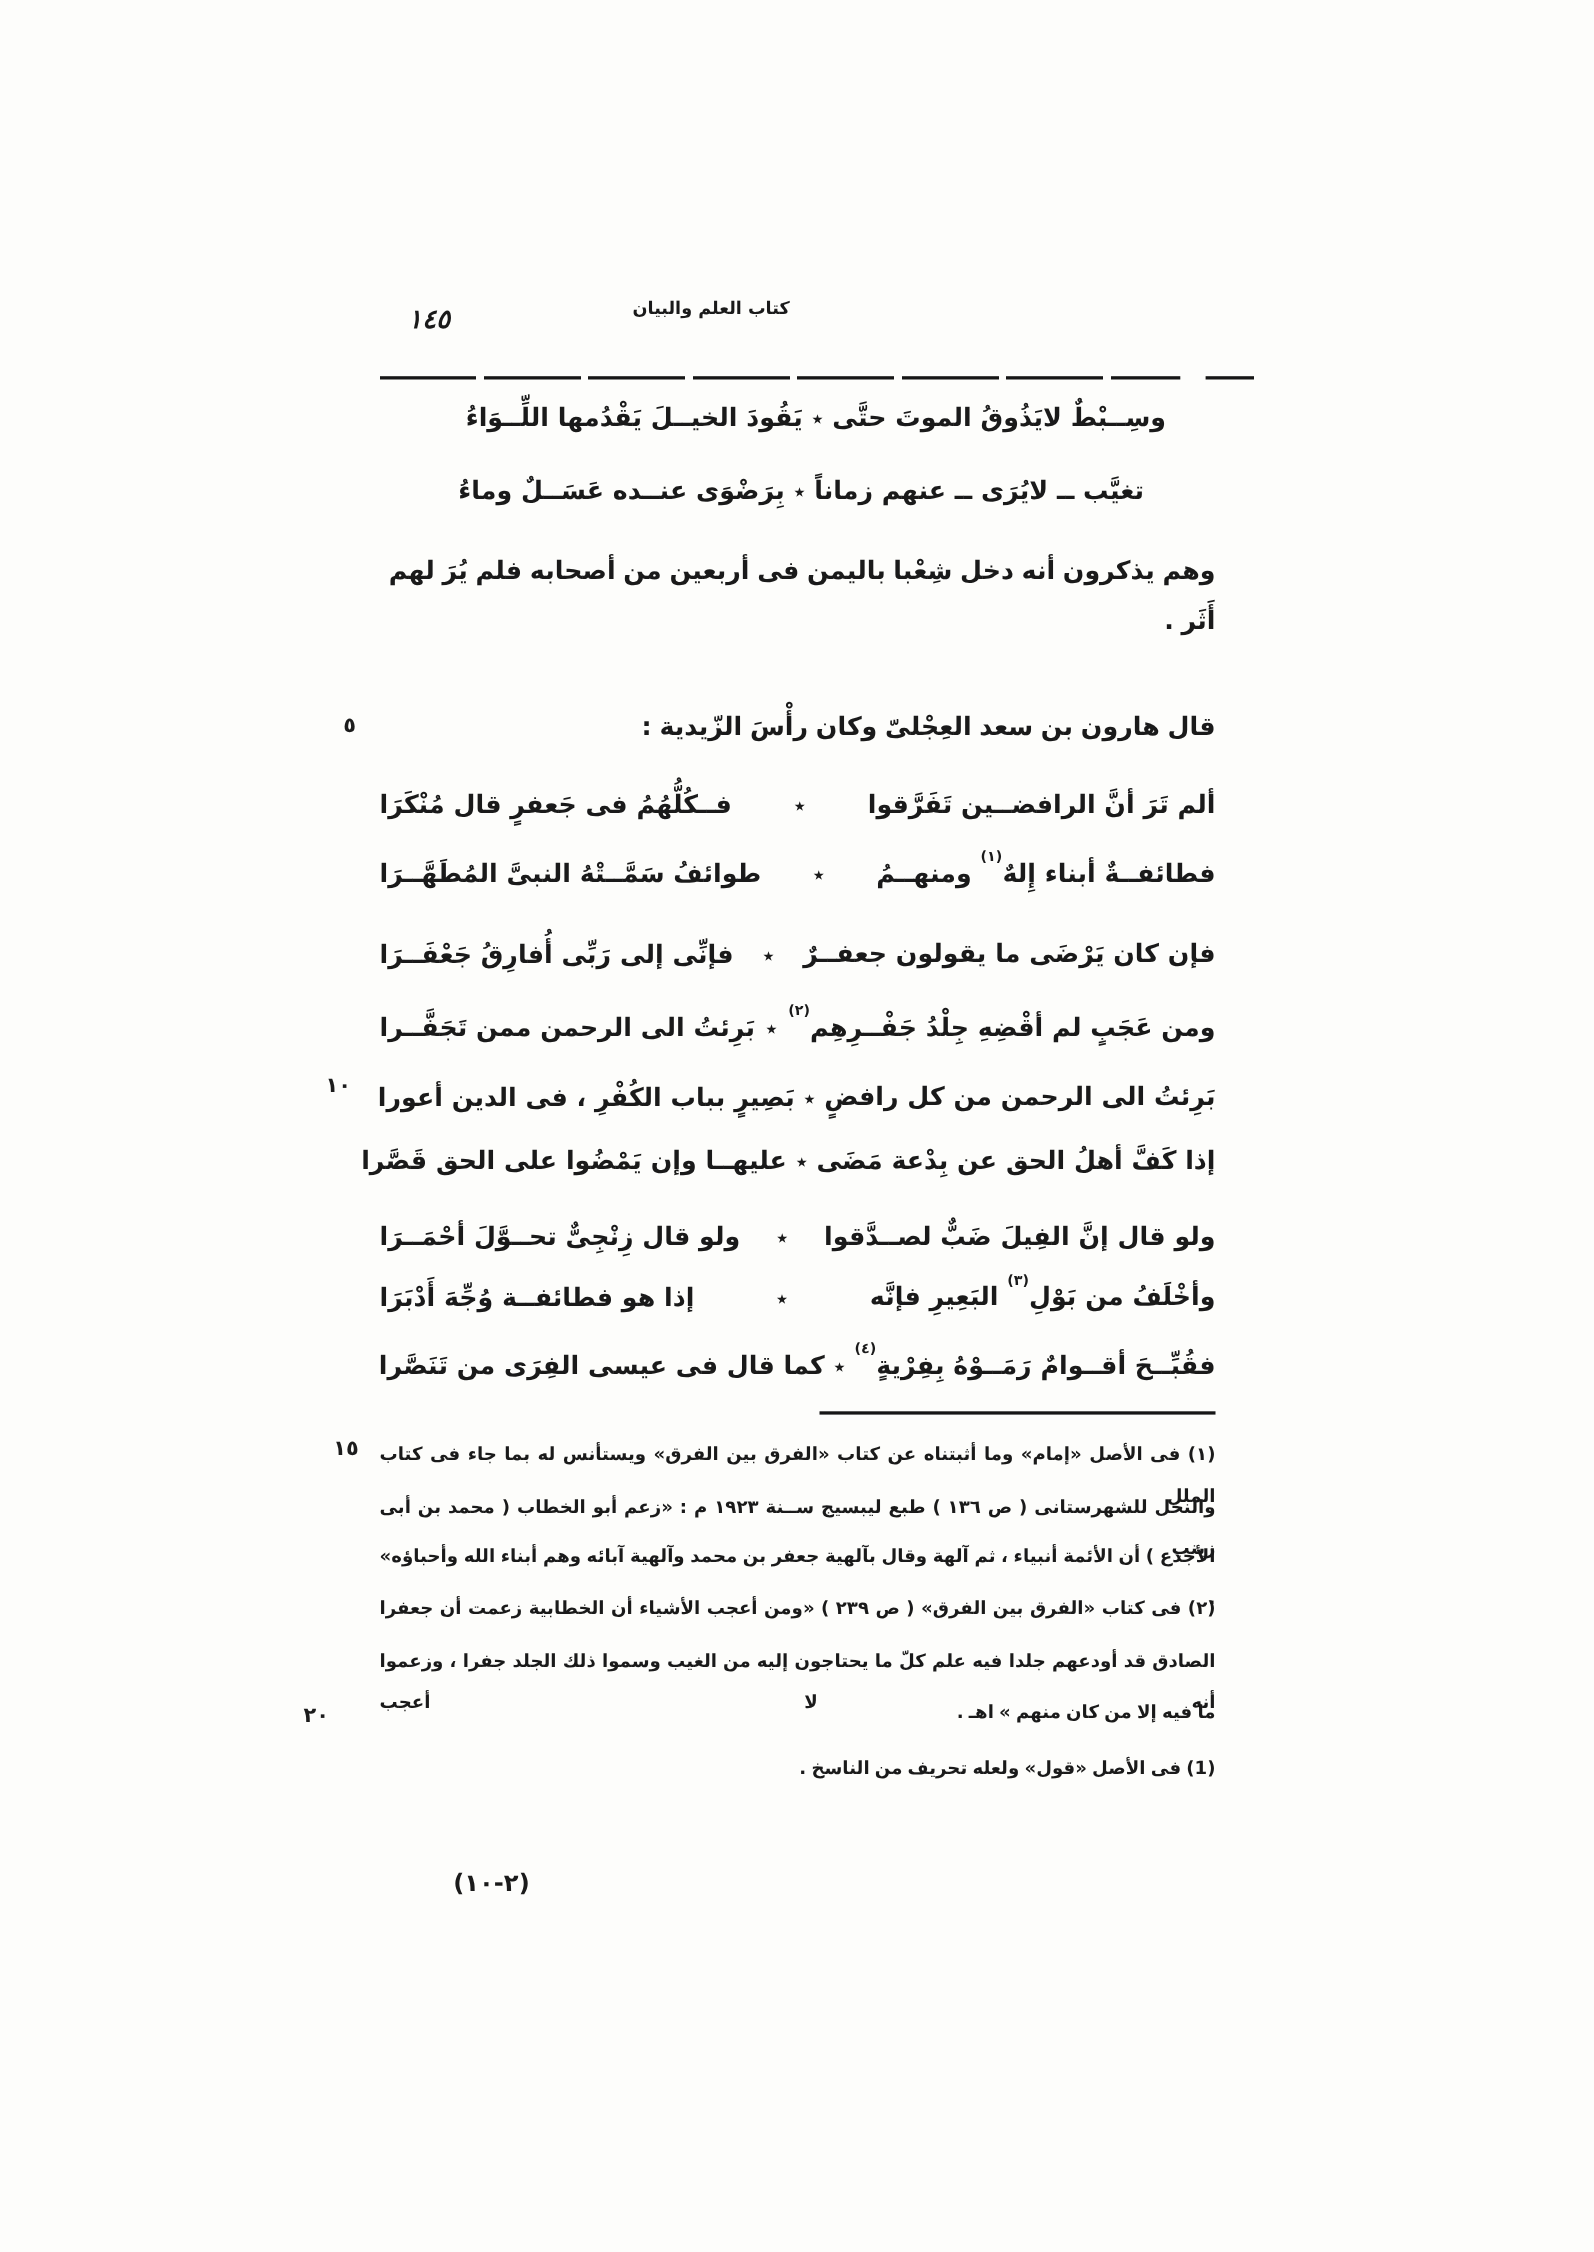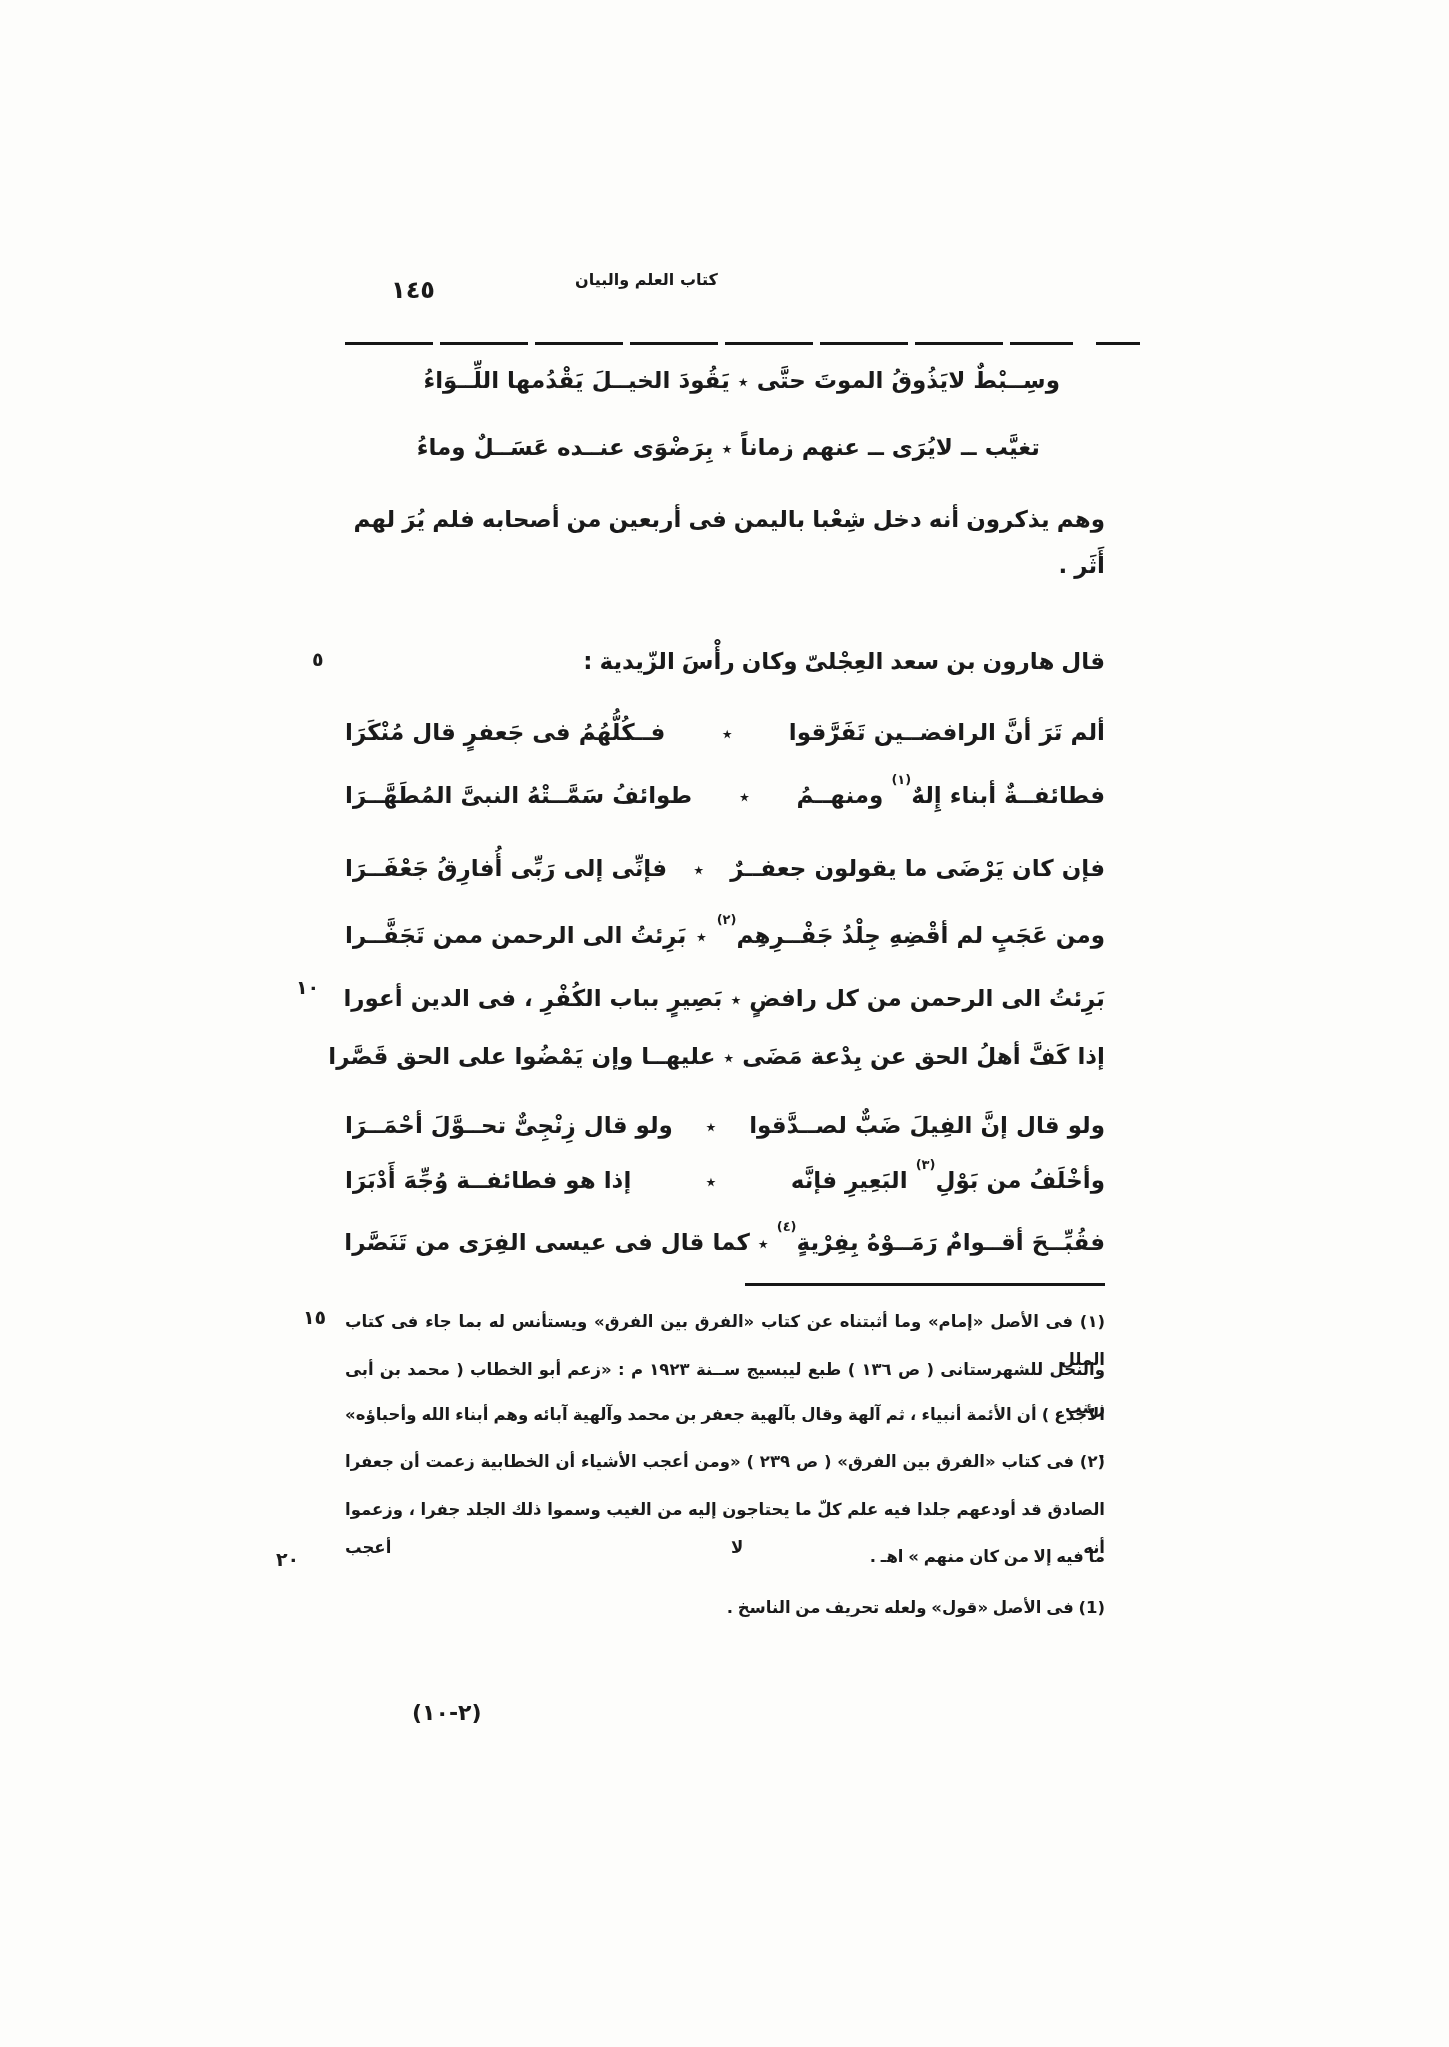--- a/index.html
+++ b/index.html
@@ -20,24 +20,25 @@
   .abs{position:absolute;}
   
   .hdr-title{
     top:270px;left:575px;width:250px;
     text-align:left;
     font-size:16px;font-weight:700;
     white-space:nowrap;
   }
   .hdr-num{
     top:276px;left:345px;width:90px;
-    text-align:right;
+    text-align:center;
     font-size:24px;font-weight:700;
     letter-spacing:4px;
     direction:ltr;
+    font-style:italic;
   }
   .hdr-rule{
     top:342px;left:345px;width:728px;height:3px;
     background:repeating-linear-gradient(to right,#161616 0 88px,rgba(0,0,0,0) 88px 95px);
   }
   .hdr-rule-dash{
     top:342px;left:1096px;width:44px;height:3px;
     background:#161616;
   }
   

